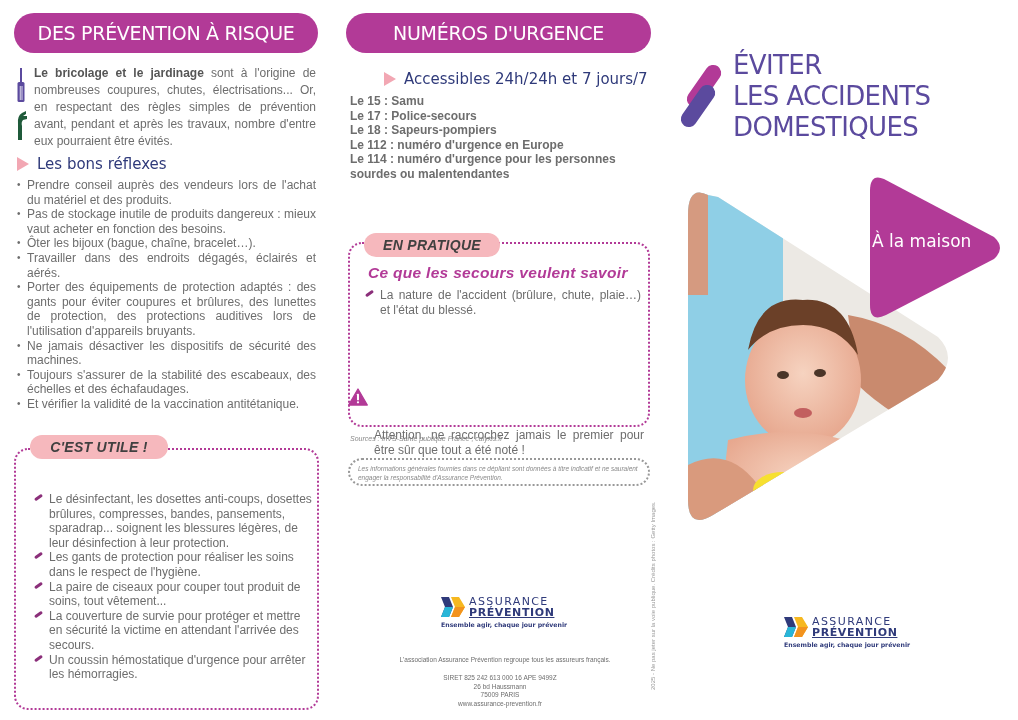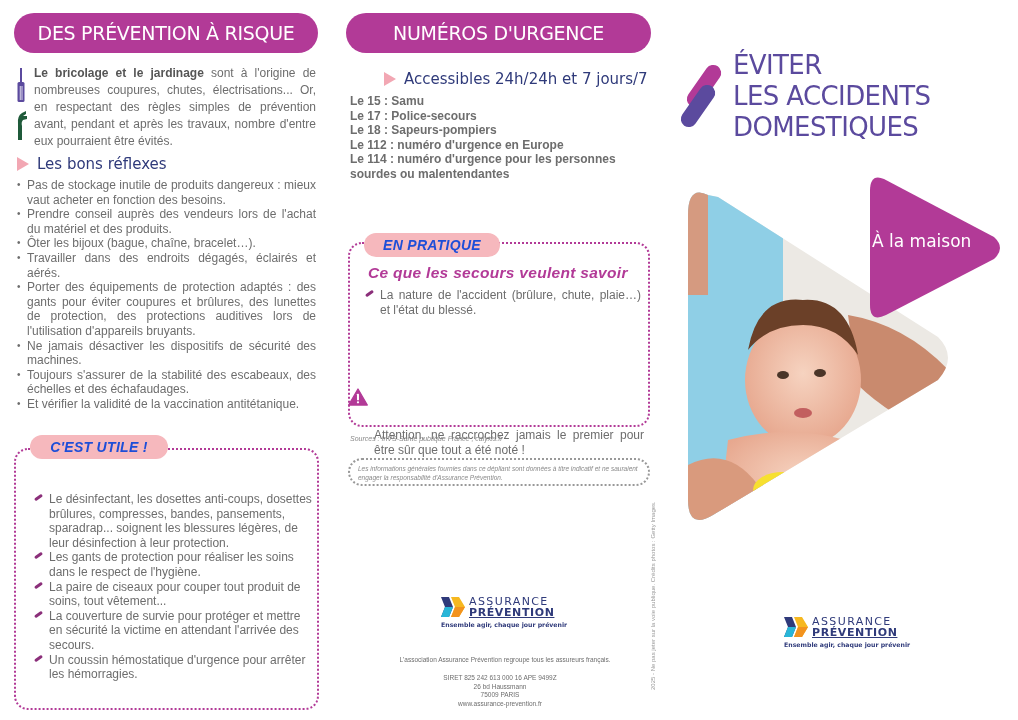--- a/index.html
+++ b/index.html
@@ -27,21 +27,21 @@
     color: #2f3a7a; display: flex; align-items: center; gap: 8px; }
   .tri { width: 0; height: 0; border-top: 7px solid transparent; border-bottom: 7px solid transparent;
     border-left: 12px solid #f2a7b3; }
 
   .bullet-list { position: absolute; list-style: none; font-size: 12px; line-height: 14.6px; color: #6d6d6d; }
   .bullet-list li { position: relative; padding-left: 10px; text-align: justify; }
   .bullet-list li::before { content: "•"; position: absolute; left: 0; top: 0; font-size: 10px; }
 
   .dotted-box { position: absolute; border: 2px dotted #b23a97; border-radius: 14px; }
   .tag { position: absolute; height: 24px; border-radius: 12px; background: #f6b8bd;
-    color: #1d4ed8; font-weight: bold; font-style: italic; font-size: 14px;
+    color: #404040; font-weight: bold; font-style: italic; font-size: 14px;
     display: flex; align-items: center; justify-content: center; letter-spacing: 0.3px; }
   .box-title { position: absolute; font-style: italic; font-weight: bold; color: #b23a97; font-size: 15.5px; letter-spacing: 0.3px; }
   .check-list { position: absolute; list-style: none; font-size: 12px; line-height: 14.6px; color: #6d6d6d; }
   .check-list li { position: relative; padding-left: 15px; }
   .check-list li .chk { position: absolute; left: 0; top: 4px; width: 9px; height: 3px;
     background: #8b2f7a; transform: rotate(-35deg); border-radius: 2px; }
   .check-list.justify li { text-align: justify; }
 
   .numbers { position: absolute; left: 10px; top: 94px; width: 310px; font-size: 12px; line-height: 14.6px; color: #6d6d6d; font-weight: bold; }
 
@@ -90,22 +90,22 @@
   </svg>
 
   <p class="intro"><b>Le bricolage et le jardinage</b><span> sont à l'origine de nombreuses coupures, chutes, électrisations... Or, en respectant des règles simples de prévention avant, pendant et après les travaux, nombre d'entre eux pourraient être évités.</span></p>
 
   <div class="sub-heading" style="left:17px; top:155px;">
     <span class="tri"></span>
     <span>Les bons réflexes</span>
   </div>
 
   <ul class="bullet-list" style="left:17px; top:178px; width:299px;">
+    <li>Prendre conseil auprès des vendeurs lors de l'achat du matériel et des produits.</li>
     <li>Pas de stockage inutile de produits dangereux : mieux vaut acheter en fonction des besoins.</li>
-    <li>Prendre conseil auprès des vendeurs lors de l'achat du matériel et des produits.</li>
     <li>Ôter les bijoux (bague, chaîne, bracelet…).</li>
     <li>Travailler dans des endroits dégagés, éclairés et aérés.</li>
     <li>Porter des équipements de protection adaptés : des gants pour éviter coupures et brûlures, des lunettes de protection, des protections auditives lors de l'utilisation d'appareils bruyants.</li>
     <li>Ne jamais désactiver les dispositifs de sécurité des machines.</li>
     <li>Toujours s'assurer de la stabilité des escabeaux, des échelles et des échafaudages.</li>
     <li>Et vérifier la validité de la vaccination antitétanique.</li>
   </ul>
 
   <div class="dotted-box" style="left:14px; top:448px; width:305px; height:262px;"></div>
   <div class="tag" style="left:30px; top:435px; width:138px;">C'EST UTILE !</div>

